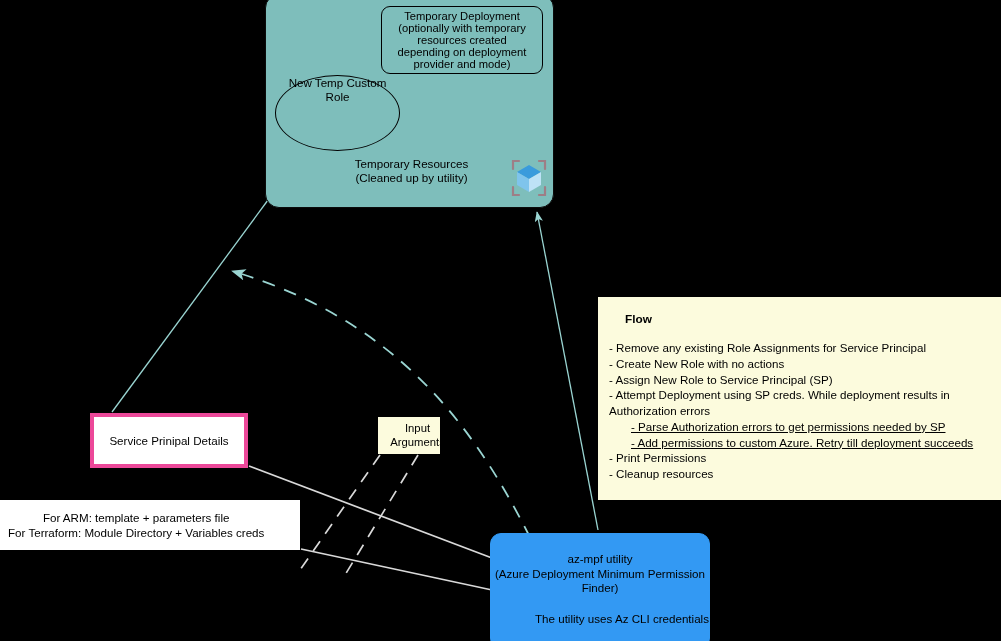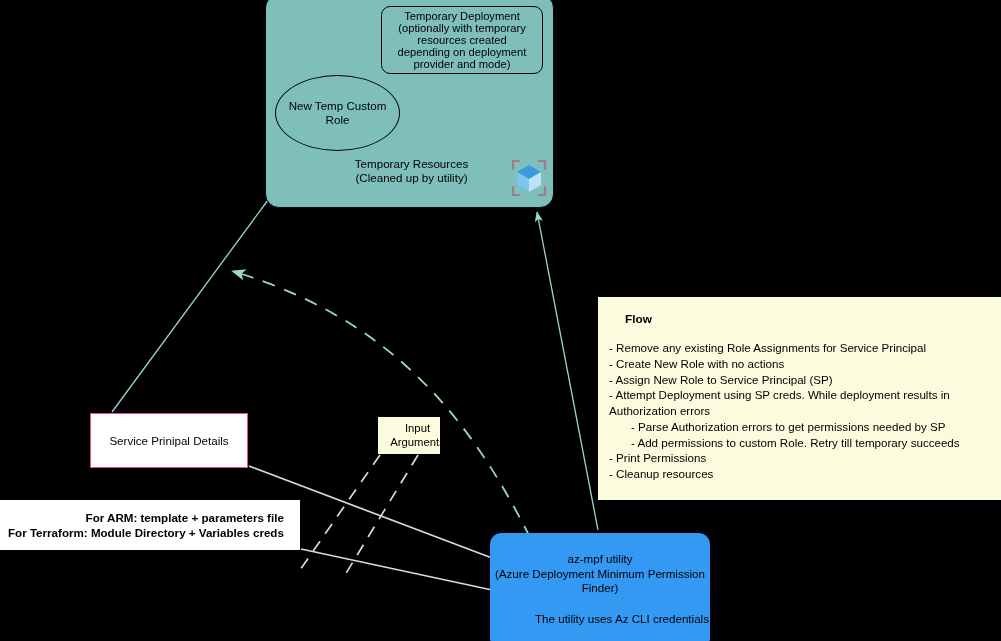--- a/index.html
+++ b/index.html
@@ -27,61 +27,61 @@
     border:1.4px solid #000;border-radius:9px;
     background:transparent;
     display:flex;align-items:center;justify-content:center;
     line-height:1.08;
     font-size:11.2px;color:#000;
     padding:0 13px;box-sizing:border-box;
   }
   #new-role-ellipse{
     position:absolute;left:9px;top:80px;width:123px;height:74px;
     border:1.6px solid #000;border-radius:50%;
-    display:flex;align-items:center;justify-content:center;
+    display:flex;align-items:flex-start;justify-content:center;
     font-size:11.6px;color:#000;line-height:1.18;
   }
   #temp-res-label{
     position:absolute;left:4px;right:0;top:162px;
     text-align:center;font-size:11.6px;color:#000;line-height:1.2;
   }
   #azure-cube-icon{
     position:absolute;left:241px;top:161px;width:44px;height:44px;
   }
 
   
   #sp-details-box{
     left:90px;top:413px;width:158px;height:55px;
-    background:#ffffff;border:1px solid #ec4899;
+    background:#ffffff;border:4px solid #ec4899;
     font-size:11.6px;color:#000;
   }
   #input-files-box{
     left:-1px;top:500px;width:301px;height:50px;
     background:#ffffff;border:1px solid #ffffff;
-    justify-content:flex-start;text-align:right;
-    padding-left:8px;font-size:11.6px;color:#000;line-height:1.33;font-weight:bold;
+    justify-content:flex-start;text-align:center;
+    padding-left:8px;font-size:11.6px;color:#000;line-height:1.33;
   }
 
   
   #input-args-box{
     left:378px;top:417px;width:62px;height:37px;
     background:#FCFBDD;border:1px solid #FCFBDD;
     font-size:11.3px;color:#000;line-height:1.22;padding-left:17px;
   }
   #flow-box{
     left:598px;top:297px;width:410px;height:203px;
     background:#FCFBDD;border:1px solid #FCFBDD;
     display:block;text-align:left;
     padding:14px 10px 8px 10px;
     font-size:11.6px;color:#000;
   }
   #flow-title{font-weight:bold;font-size:11.8px;margin:0 0 14px 16px;}
   #flow-list{line-height:1.36;}
   #flow-list div{white-space:pre-wrap;}
-  .indent{padding-left:22px;}
+  .indent{padding-left:22px;text-decoration:underline;}
 
   
   #utility-box{
     left:490px;top:533px;width:220px;height:116px;
     background:#3399F3;border:1px solid #3399F3;
     border-radius:11px;
     display:block;text-align:center;
     font-size:11.6px;color:#000;
     padding-top:18px;box-sizing:border-box;
     line-height:1.26;
@@ -161,21 +161,21 @@
   </div>
 
   <div class="node" id="flow-box">
     <div id="flow-title">Flow</div>
     <div id="flow-list">
         <div>- Remove any existing Role Assignments for Service Principal</div>
         <div>- Create New Role with no actions</div>
         <div>- Assign New Role to Service Principal (SP)</div>
         <div>- Attempt Deployment using SP creds. While deployment results in Authorization errors</div>
         <div class="indent">- Parse Authorization errors to get permissions needed by SP</div>
-        <div class="indent">- Add permissions to custom Role. Retry till temporary succeeds</div>
+        <div class="indent">- Add permissions to custom Azure. Retry till deployment succeeds</div>
         <div>- Print Permissions</div>
         <div>- Cleanup resources</div>
       </div>
   </div>
 
   <div class="node" id="utility-box">
     <div>az-mpf utility</div>
     <div>(Azure Deployment Minimum Permission Finder)</div>
     <div id="utility-sub">The utility uses Az CLI credentials</div>
   </div>

